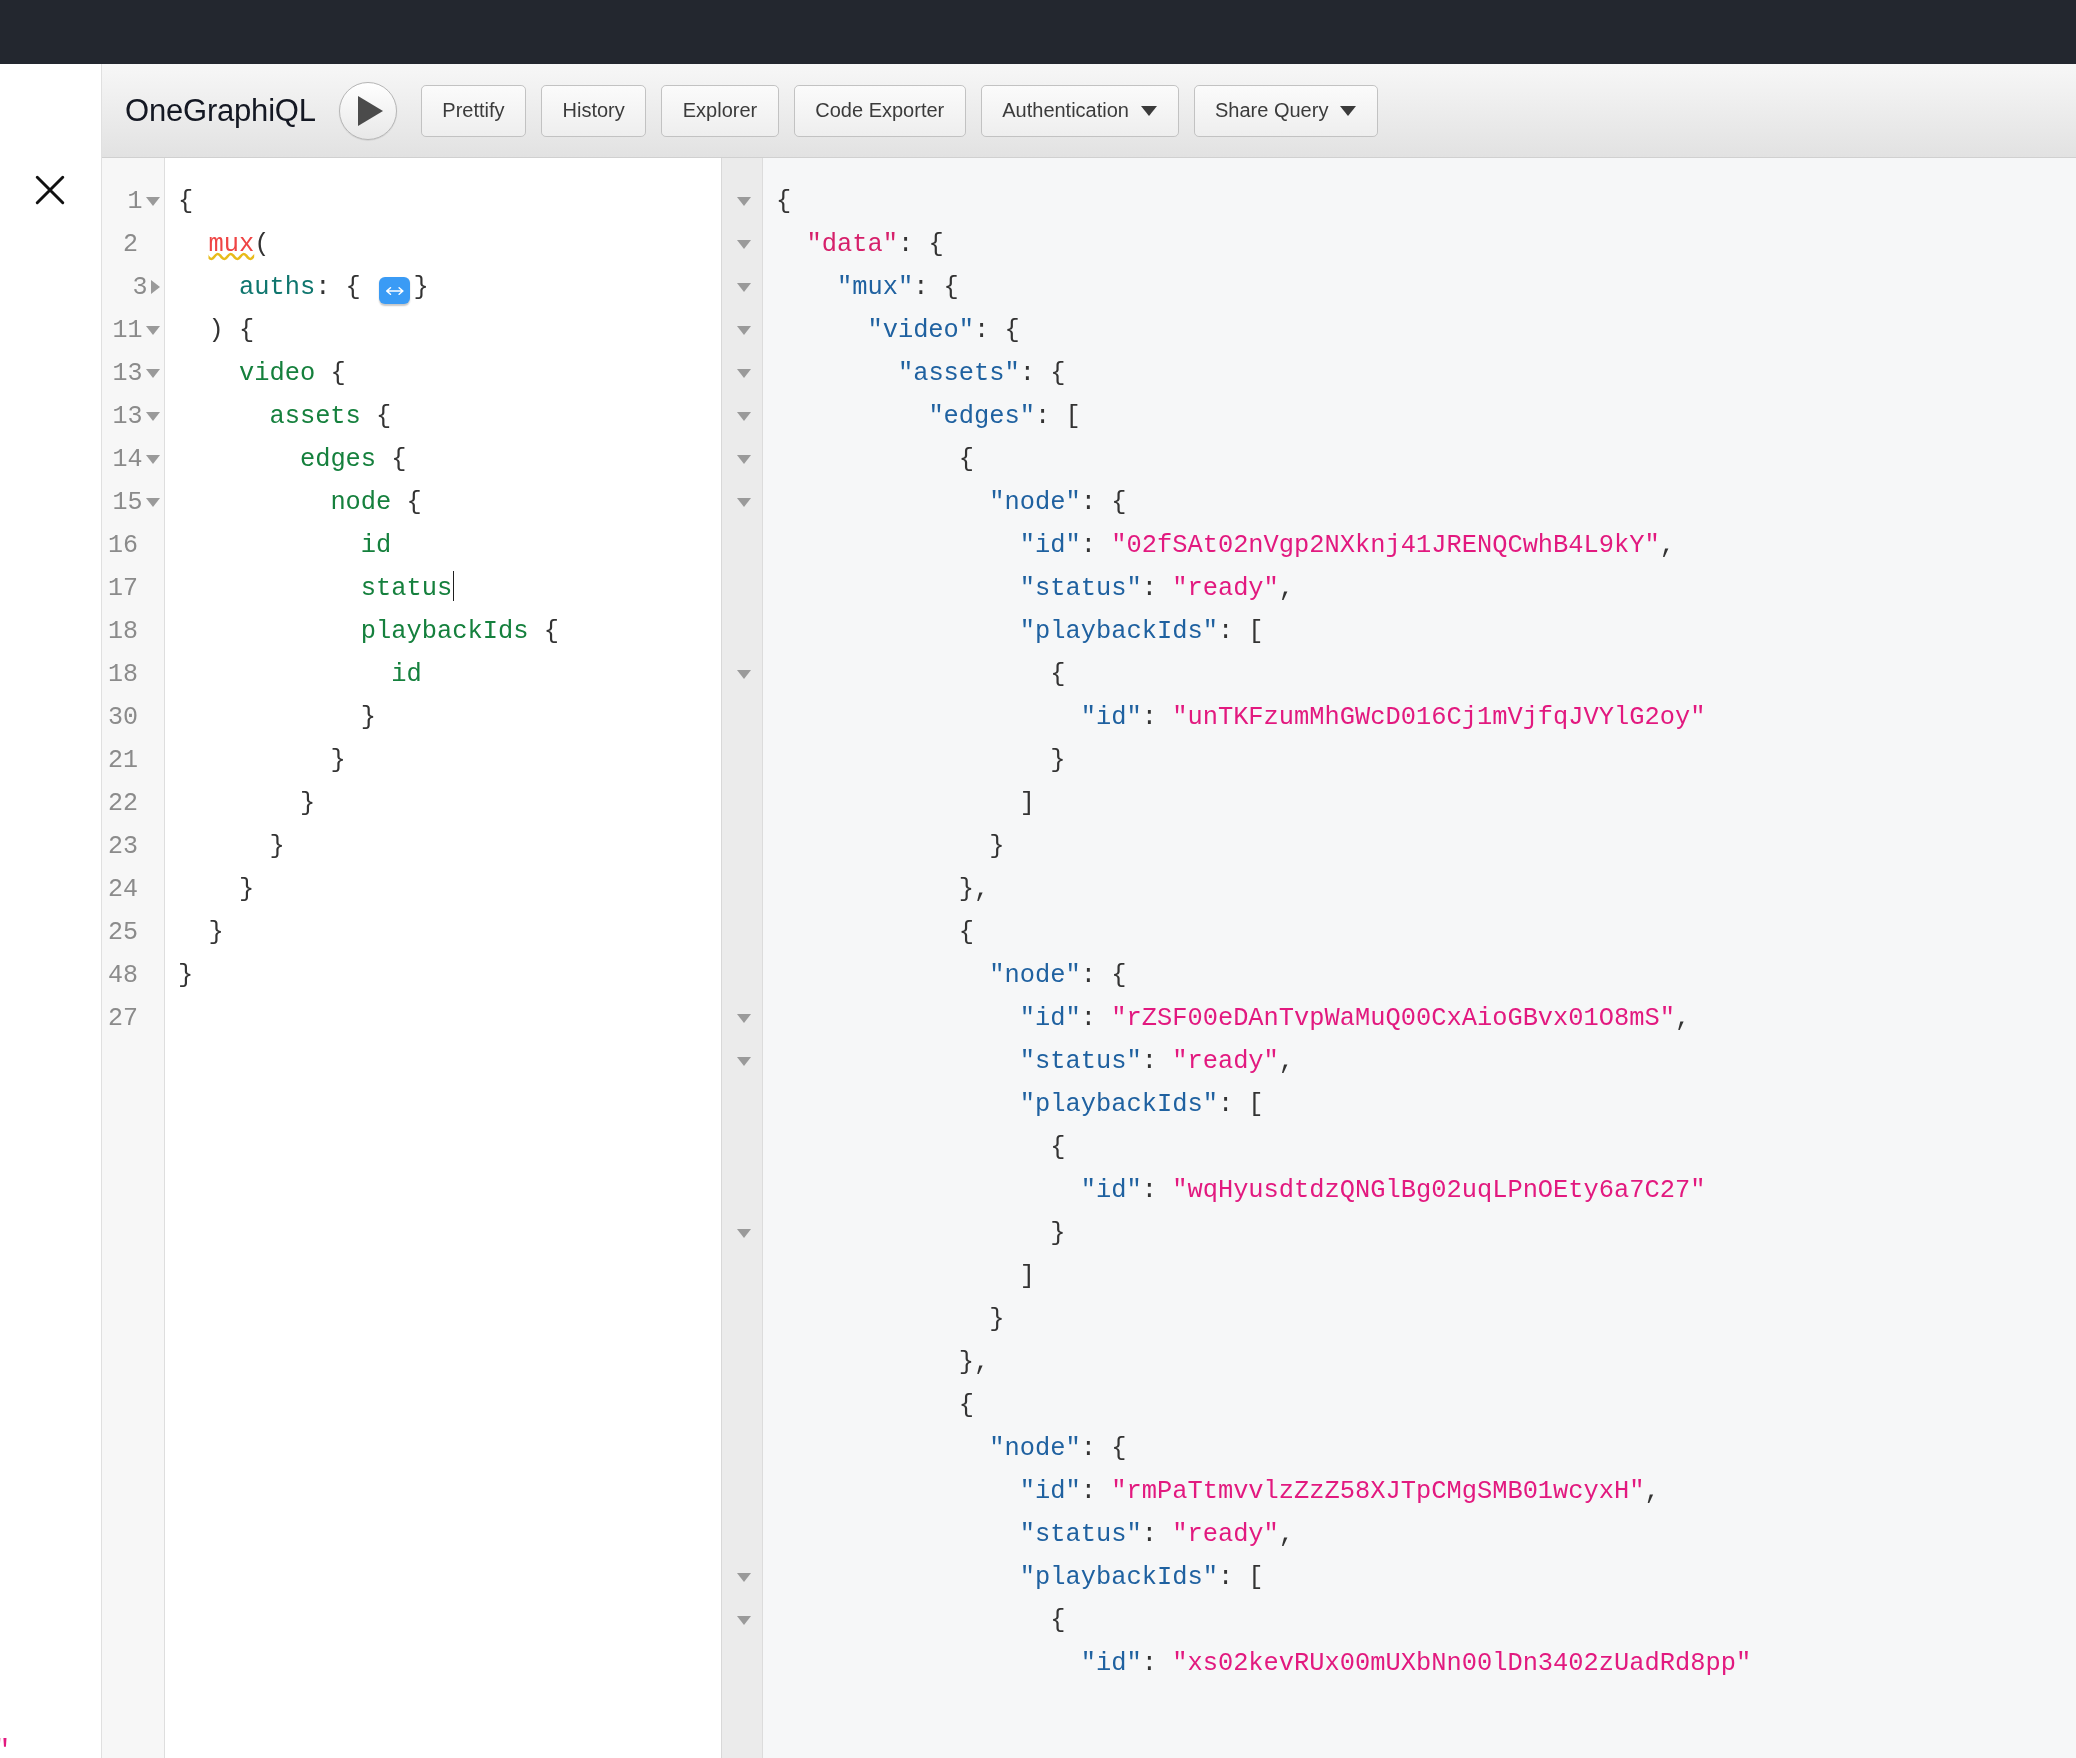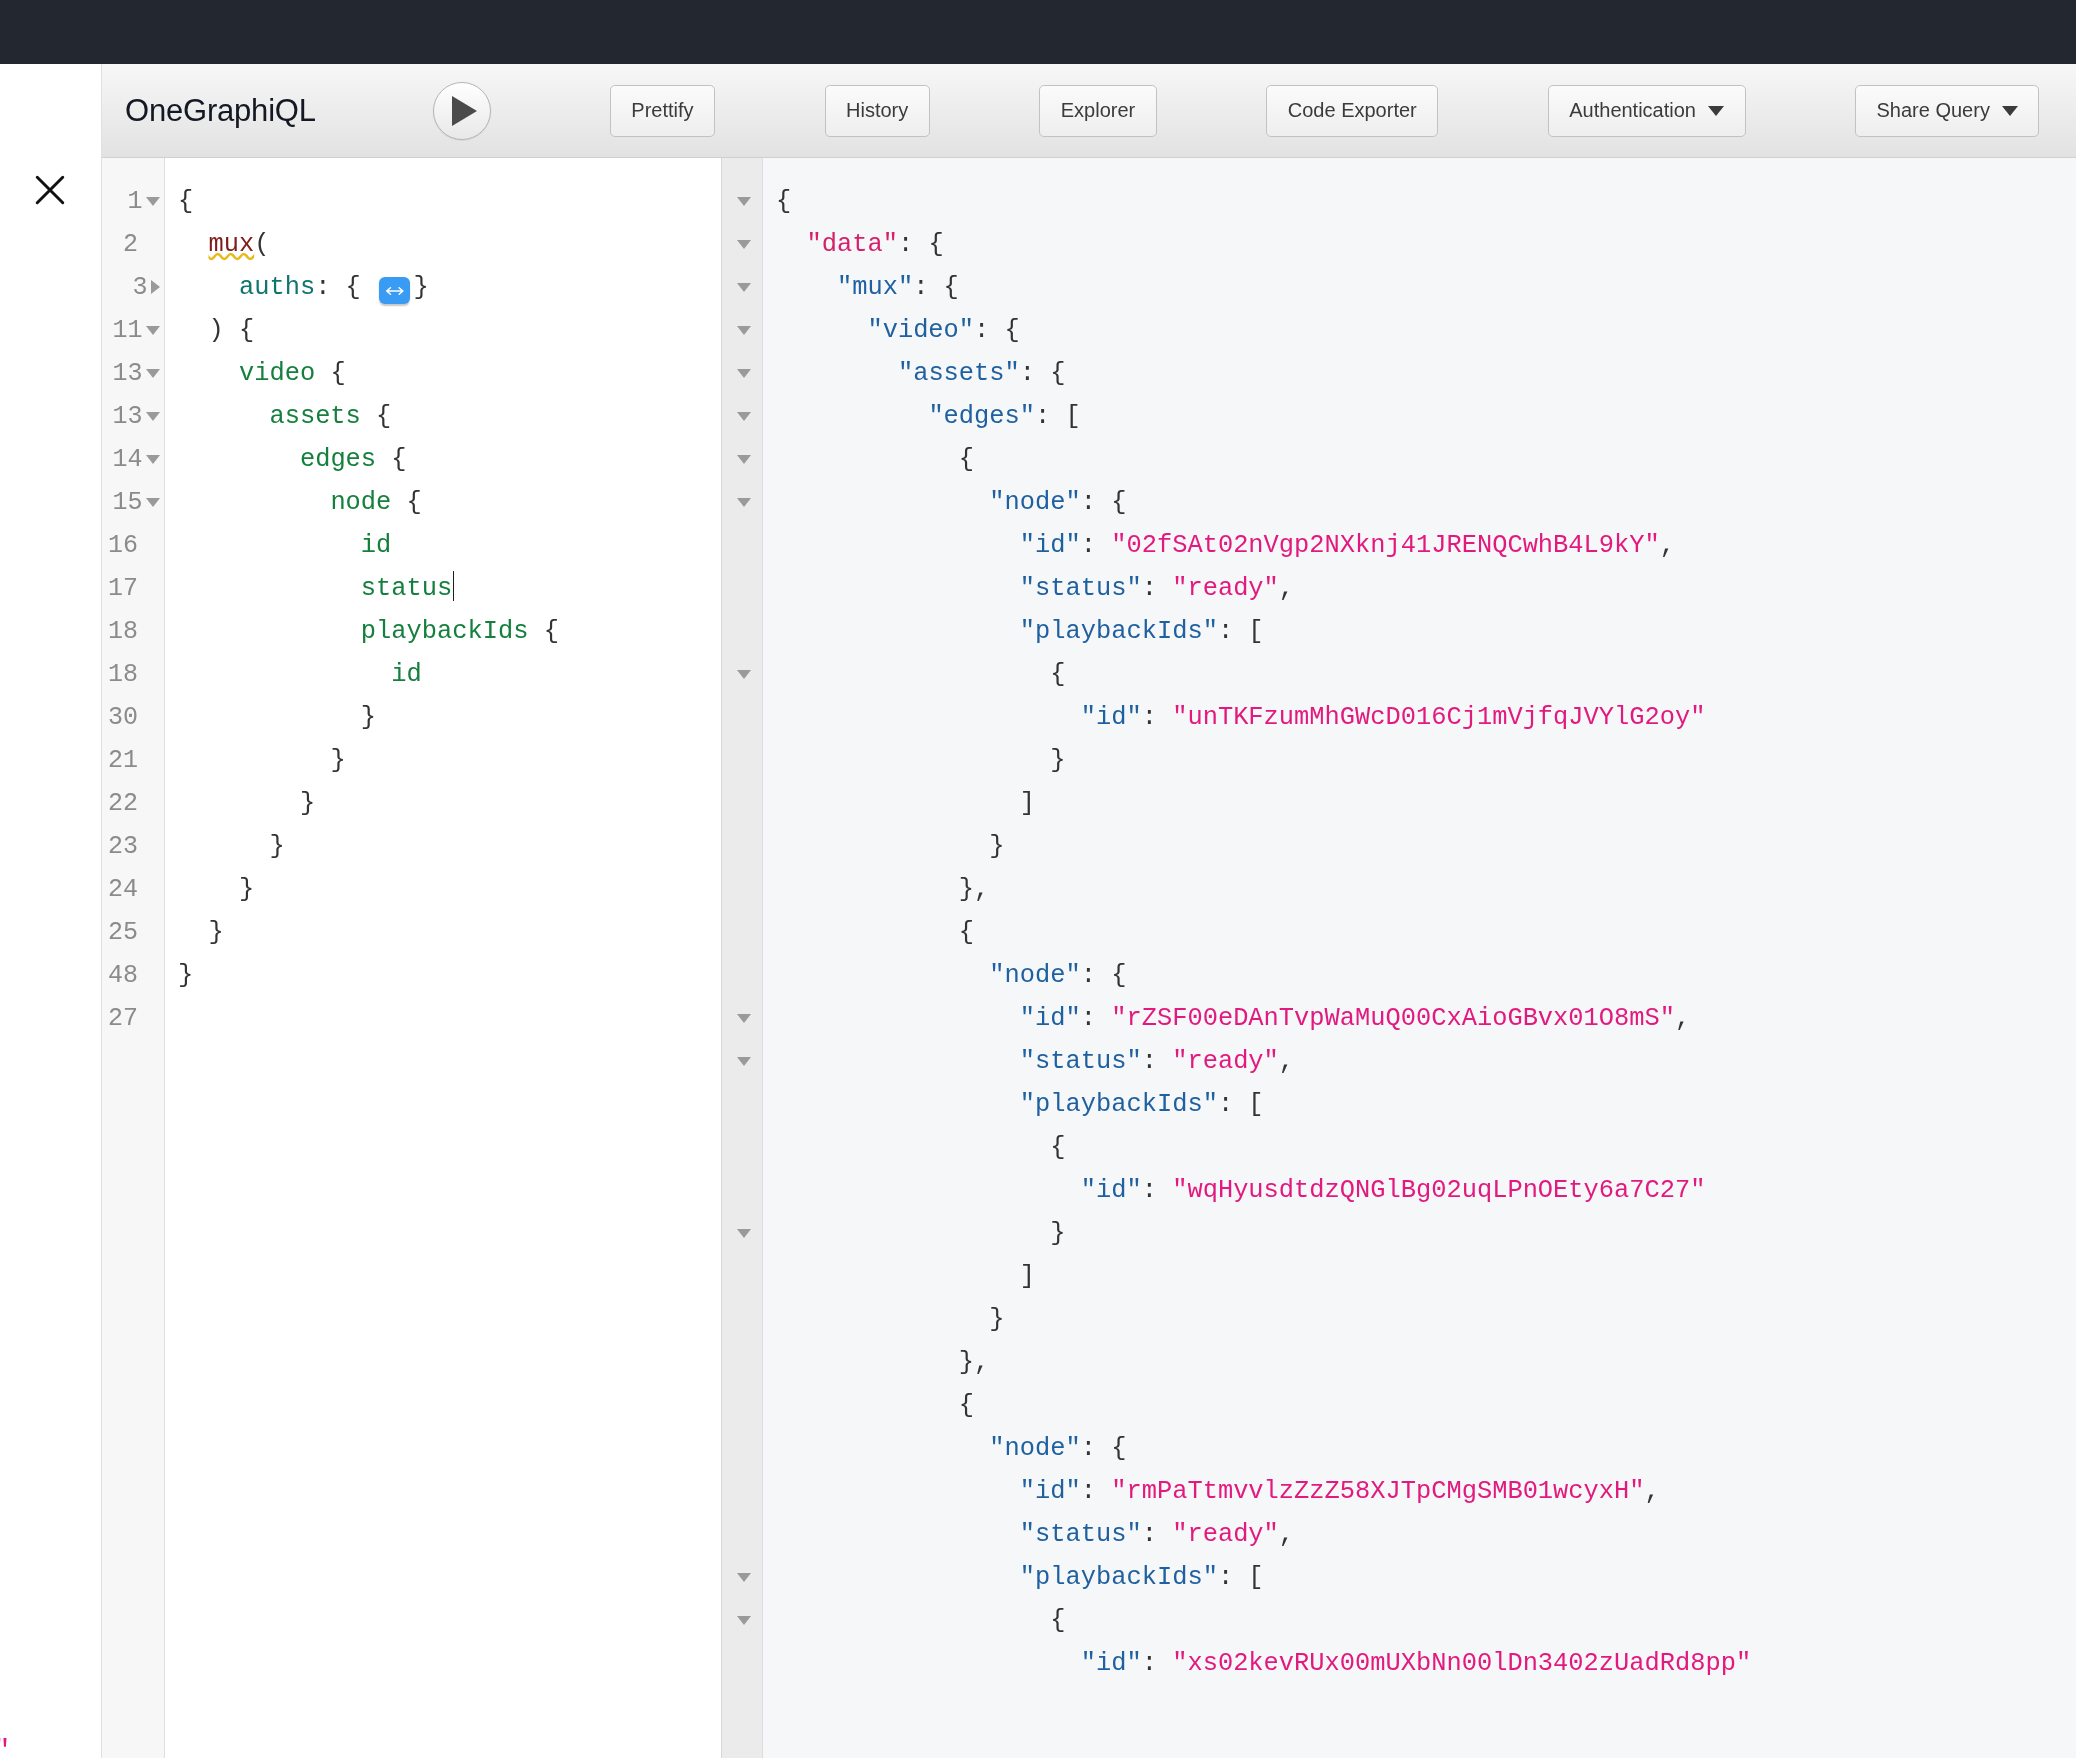--- a/index.html
+++ b/index.html
@@ -49,21 +49,20 @@
     border-left: 0.5px solid #e0e0e0;
   }
 
   
   .topbar {
     position: relative; height: 94px; flex: 0 0 94px;
     background: linear-gradient(#f7f7f7, #e2e2e2);
     border-bottom: 0.5px solid #d0d0d0;
     display: flex; align-items: center;
     padding: 0 21.6px 0 23px;
-    justify-content: space-between;
   }
   .brand {
     font-size: 31px; font-weight: 400; color: #141823;
     letter-spacing: -0.2px; margin-right: 23px; white-space: nowrap;
   }
 
   .execute-btn {
     width: 58px; height: 58px; border-radius: 50%;
     background: linear-gradient(#ffffff, #e8e8e8);
     border: 1.1px solid #b6b6b6;
@@ -133,21 +132,21 @@
     font-size: 25.4px; line-height: 43px;
     white-space: pre; color: #1f1f1f;
     cursor: text;
   }
   .code .ln { height: 43px; white-space: pre; }
 
   
   .t-punct { color: #333333; }
   .t-field { color: #15803d; }
   .t-arg   { color: #0f766e; }
-  .t-err   { color: #7f1d1d; text-decoration: underline wavy #e8bb1b; text-decoration-skip-ink: none; }
+  .t-err   { color: #ef4444; text-decoration: underline wavy #e8bb1b; text-decoration-skip-ink: none; }
 
   .cm-caret {
     display: inline-block; width: 1.6px; height: 30px;
     background: #1f1f1f; vertical-align: -6.5px; margin-left: 0.5px;
   }
 
   .fold-widget {
     display: inline-flex; align-items: center; justify-content: center;
     width: 31px; height: 27px; border-radius: 6px;
     background: #3a9bf5; vertical-align: -4.3px;

